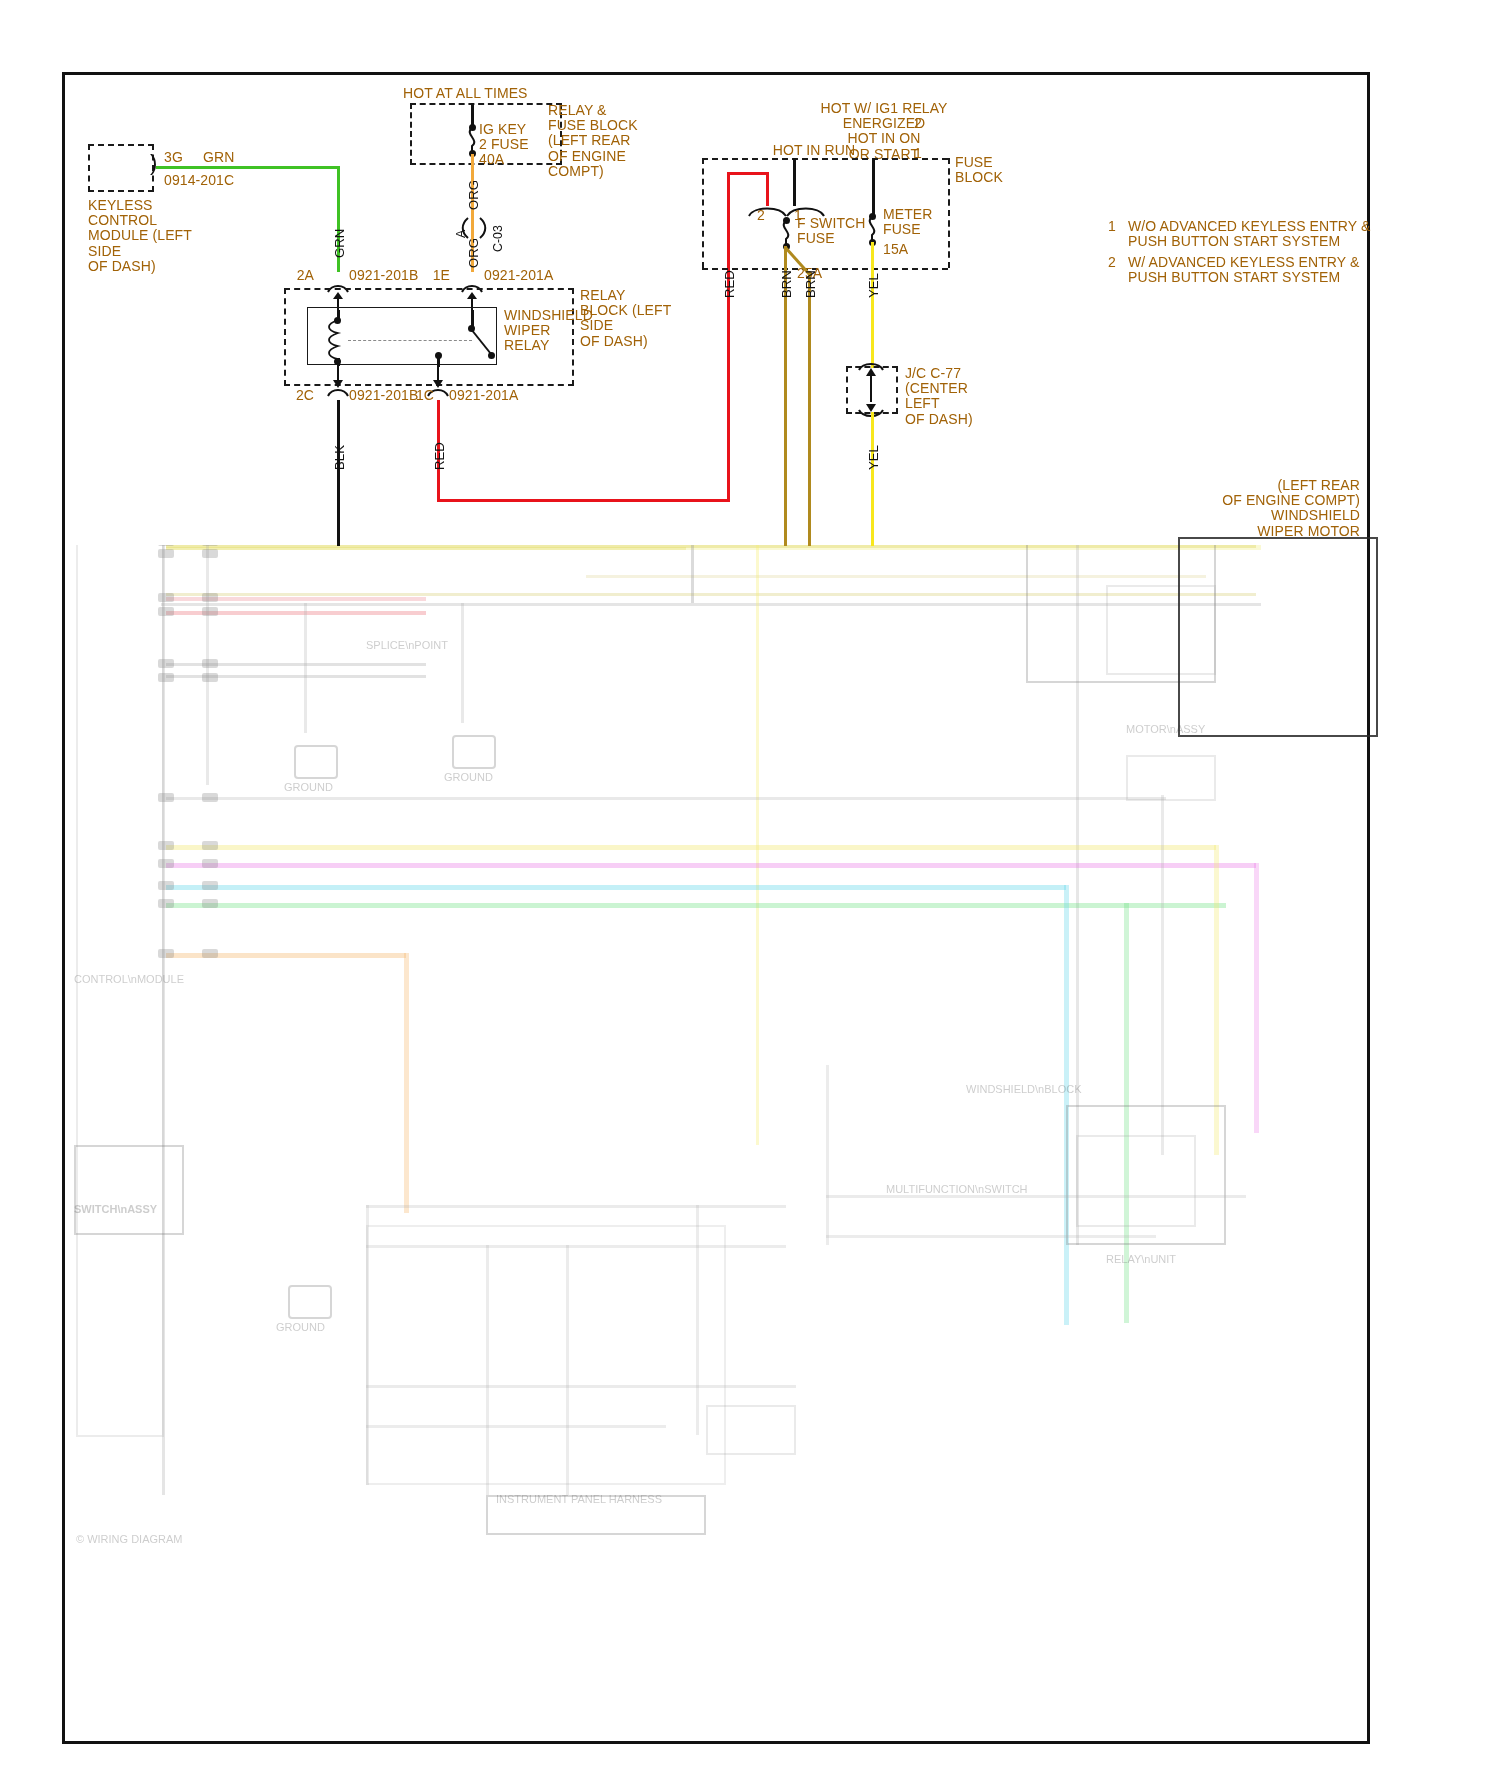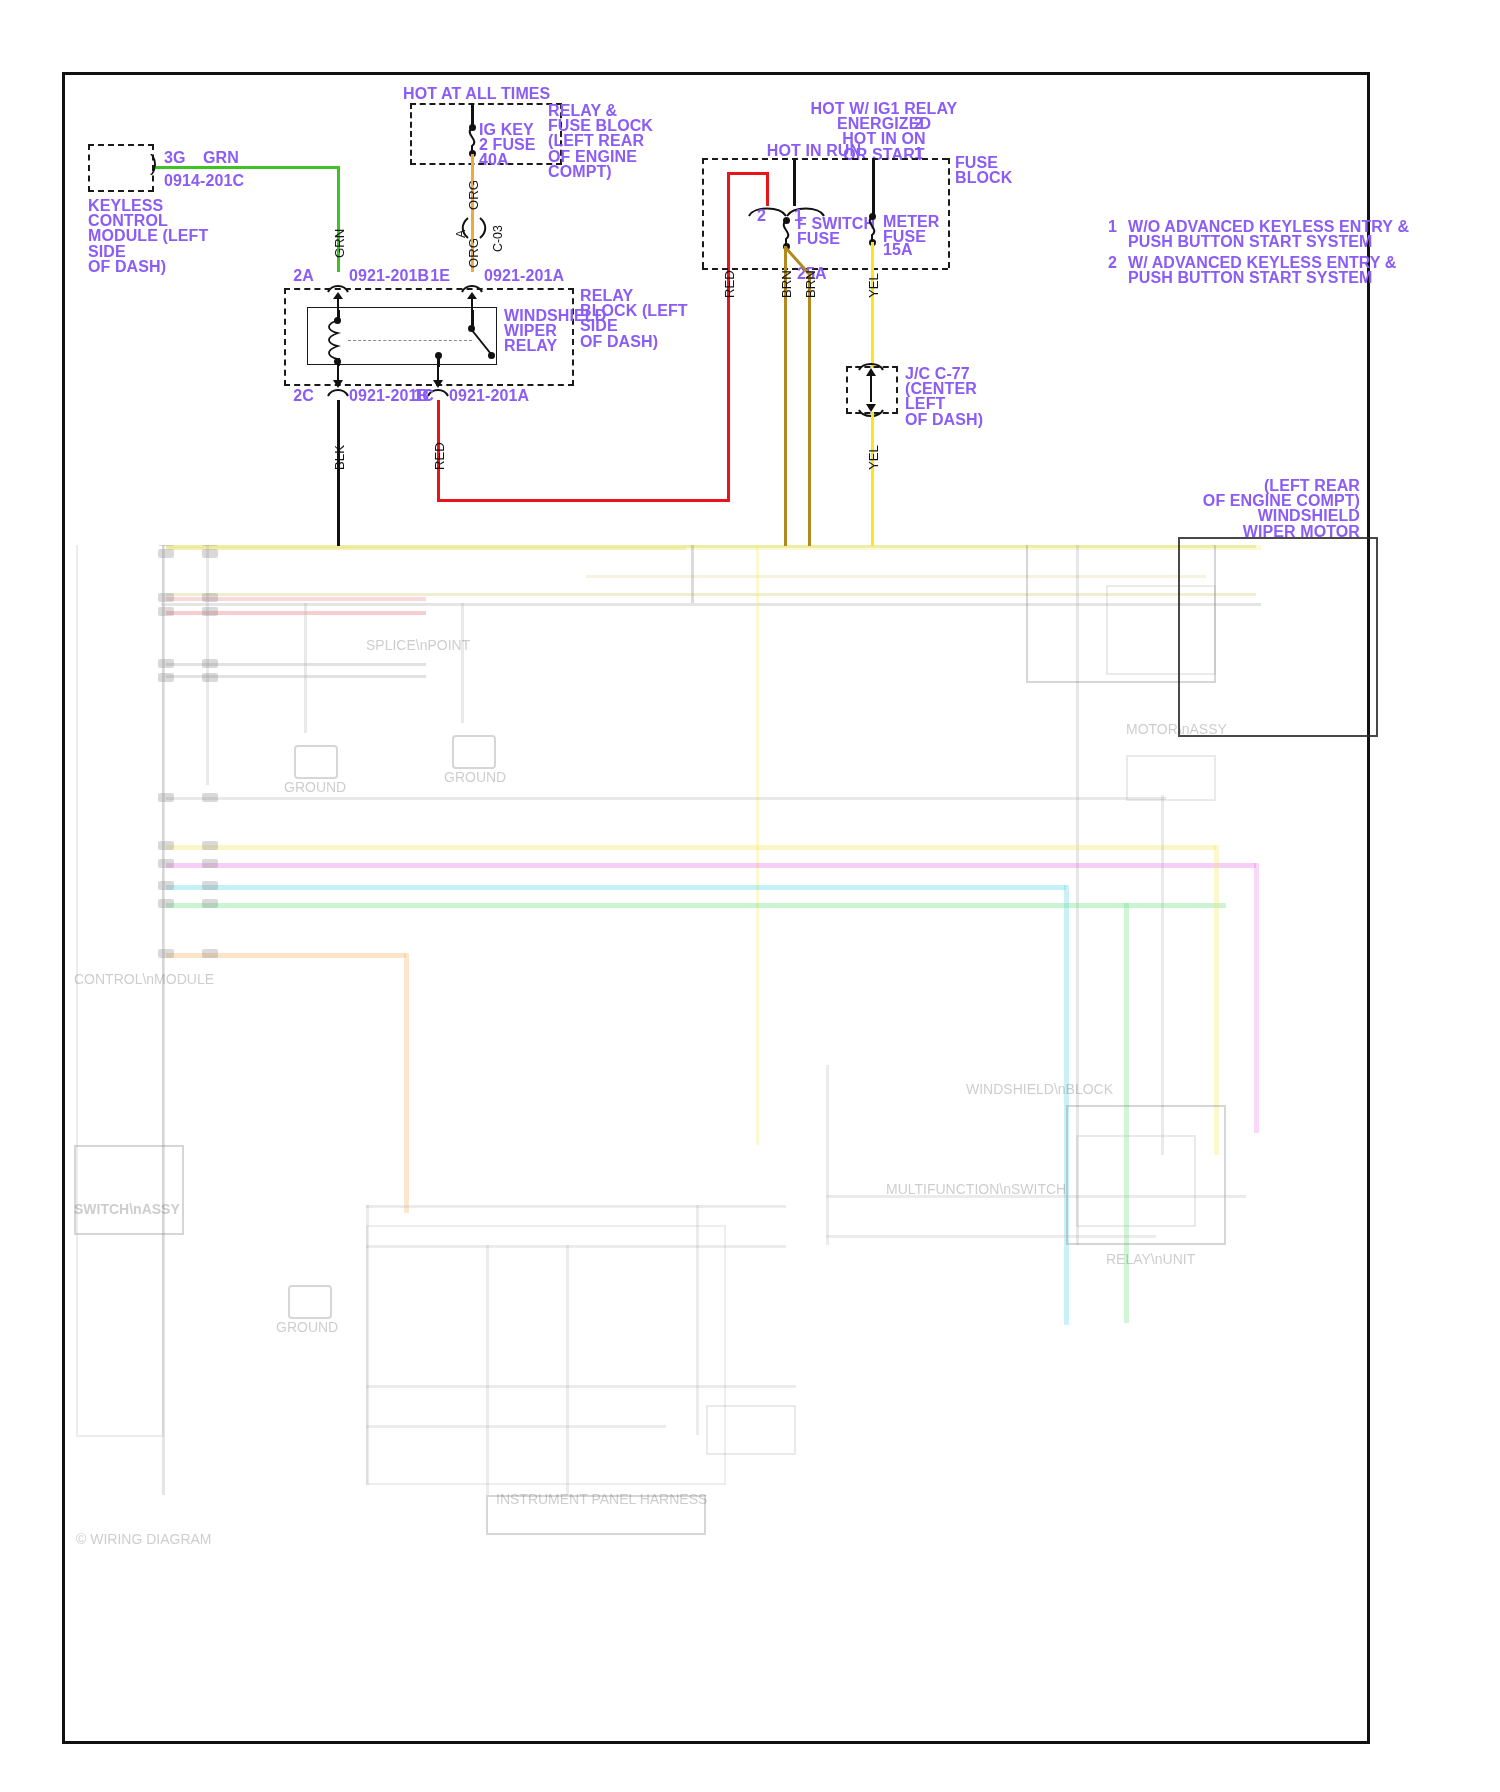--- a/index.html
+++ b/index.html
@@ -3,21 +3,21 @@
 <meta charset="utf-8">
 <style>
   html,body{margin:0;padding:0;background:#ffffff;}
   body{font-family:"Liberation Sans",sans-serif;}
   #page{position:relative;width:1500px;height:1792px;background:#fff;overflow:hidden;}
 
   
   .frame{position:absolute;left:62px;top:72px;width:1308px;height:1672px;border:3px solid #111;box-sizing:border-box;}
 
   
-  .t{position:absolute;white-space:pre;color:#8b5cf6;font-size:16px;line-height:15.2px;letter-spacing:.1px;font-weight:bold;}
+  .t{position:absolute;white-space:pre;color:#a16207;font-size:14px;line-height:15.2px;letter-spacing:.1px;}
   .vt{position:absolute;white-space:nowrap;color:#111;font-size:13.2px;
       transform:rotate(-90deg);transform-origin:0 0;}
   .ctr{text-align:center;}
   .rt{text-align:right;}
 
   
   .w{position:absolute;}
   .wv{width:3px;}
   .wh{height:3px;}
   .blk{background:#111;}
@@ -41,21 +41,21 @@
 
   
   .conn{position:absolute;font-size:22px;line-height:22px;color:#111;}
 
   
   #ghost{position:absolute;left:66px;top:545px;width:1300px;height:1196px;overflow:hidden;}
   .g{position:absolute;}
   .gv{width:3px;}
   .gh{height:3px;}
   .gbox{position:absolute;border:2px solid rgba(120,120,120,.30);box-sizing:border-box;}
-  .gtext{position:absolute;color:rgba(90,90,90,.30);font-size:14px;line-height:9px;white-space:pre;}
+  .gtext{position:absolute;color:rgba(90,90,90,.30);font-size:11px;line-height:9px;white-space:pre;}
   .gcap{position:absolute;width:16px;height:9px;border-radius:2px;background:rgba(130,130,130,.30);}
 
   svg{overflow:visible;}
 </style>
 </head>
 <body>
 
 <div id="page">
 
   <div id="ghost">
@@ -324,21 +324,21 @@
   <div class="w wv brn" style="left:808px;top:272px;height:274px;"></div>
   <div class="vt" style="left:779px;top:298px;">BRN</div>
   <div class="vt" style="left:803px;top:298px;">BRN</div>
 
   <div class="w wv blk" style="left:872px;top:158px;height:58px;"></div>
   <div class="dot" style="left:869px;top:213px;"></div>
   <svg style="position:absolute;left:862px;top:217px;" width="22" height="26">
     <path d="M10 0 C 2 6, 18 12, 10 18 L10 24" stroke="#111" stroke-width="2" fill="none"></path>
   </svg>
   <div class="dot" style="left:869px;top:239px;"></div>
-  <div class="t" style="left:883px;top:214px;">METER
+  <div class="t" style="left:883px;top:207px;">METER
 FUSE</div>
   <div class="t" style="left:883px;top:242px;text-align:right;">15A</div>
 
   <div class="w wv yel" style="left:871px;top:242px;height:126px;"></div>
   <div class="vt" style="left:866px;top:298px;">YEL</div>
 
   <div class="dash" style="left:846px;top:366px;width:52px;height:48px;"></div>
   <svg style="position:absolute;left:856px;top:360px;" width="34" height="58">
     <path d="M3 10 C 7 2, 23 2, 27 10" stroke="#111" stroke-width="2" fill="none"></path>
     <path d="M15 8 l-5 8 h10 z" fill="#111"></path>

